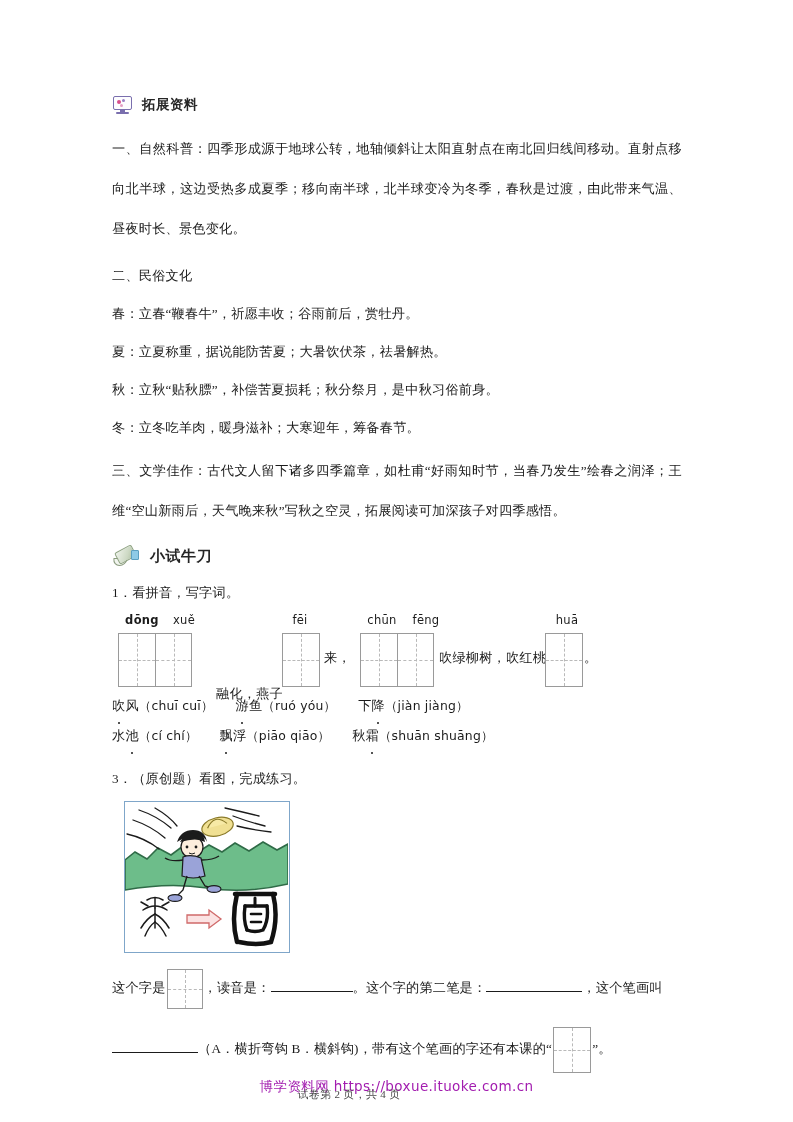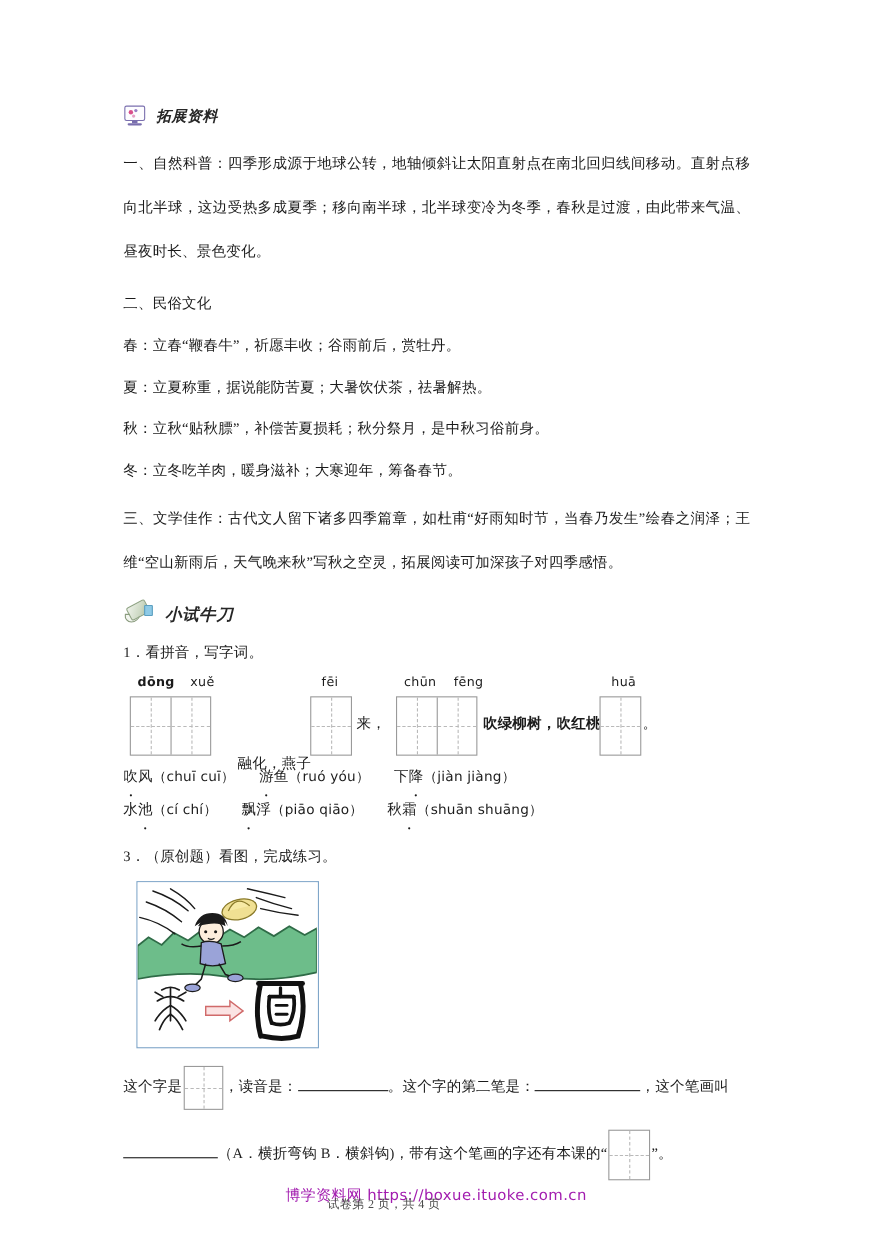--- a/index.html
+++ b/index.html
@@ -24,24 +24,23 @@
   .content {
     position: absolute;
     left: 112px;
     top: 96px;
     width: 570px;
   }
 
   
   .sec-head {
     display: flex;
-    align-items: flex-end;
+    align-items: flex-start;
     gap: 8px;
     margin-bottom: 14px;
-    font-style: italic;
   }
   .sec-head .label {
     font-family: "DejaVu Sans", "Liberation Sans", sans-serif;
     font-size: 13.5px;
     font-weight: bold;
     color: #262626;
     letter-spacing: 0.5px;
   }
   .icon-monitor {
     width: 22px; height: 19px;
@@ -348,21 +347,21 @@
 
       <span class="inline-txt" style="left:212px;">来，</span>
 
       <span class="py" style="left:252px;">chūn</span>
       <span class="py" style="left:296px;">fēng</span>
       <span class="grid-group" style="left:248px;">
         <span class="cell"></span>
         <span class="cell"></span>
       </span>
 
-      <span class="inline-txt" style="left:327px;font-weight:bold;">吹绿柳树，吹红桃</span>
+      <span class="inline-txt" style="left:327px;">吹绿柳树，吹红桃</span>
 
       <span class="py" style="left:437px;">huā</span>
       <span class="grid-group" style="left:433px;">
         <span class="cell"></span>
       </span>
 
       <span class="inline-txt" style="left:472px;">。</span>
     </div>
 
 

